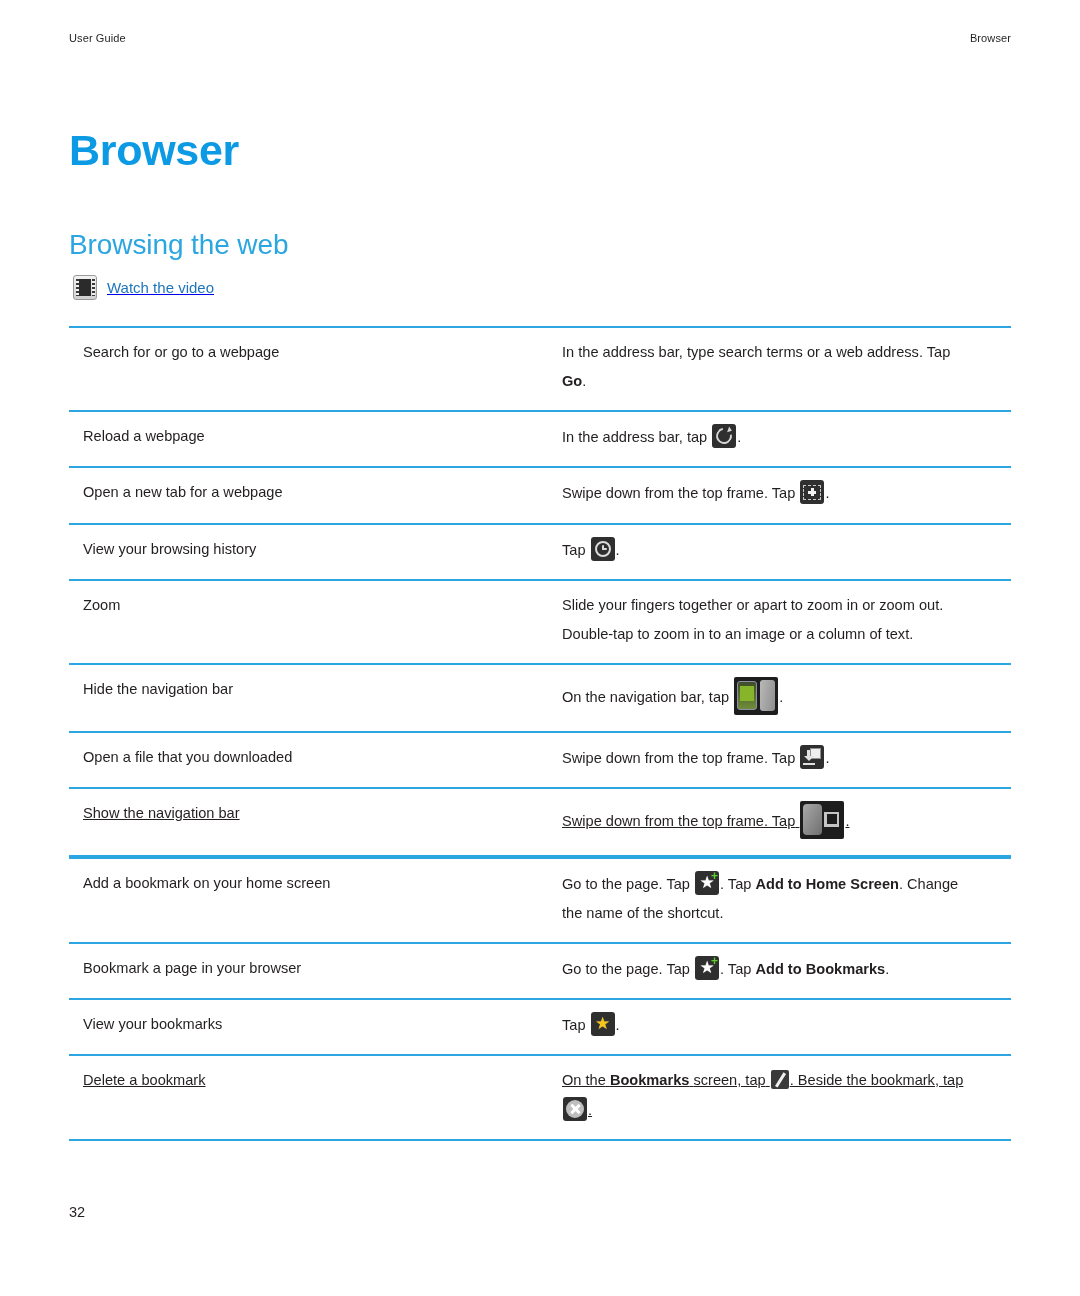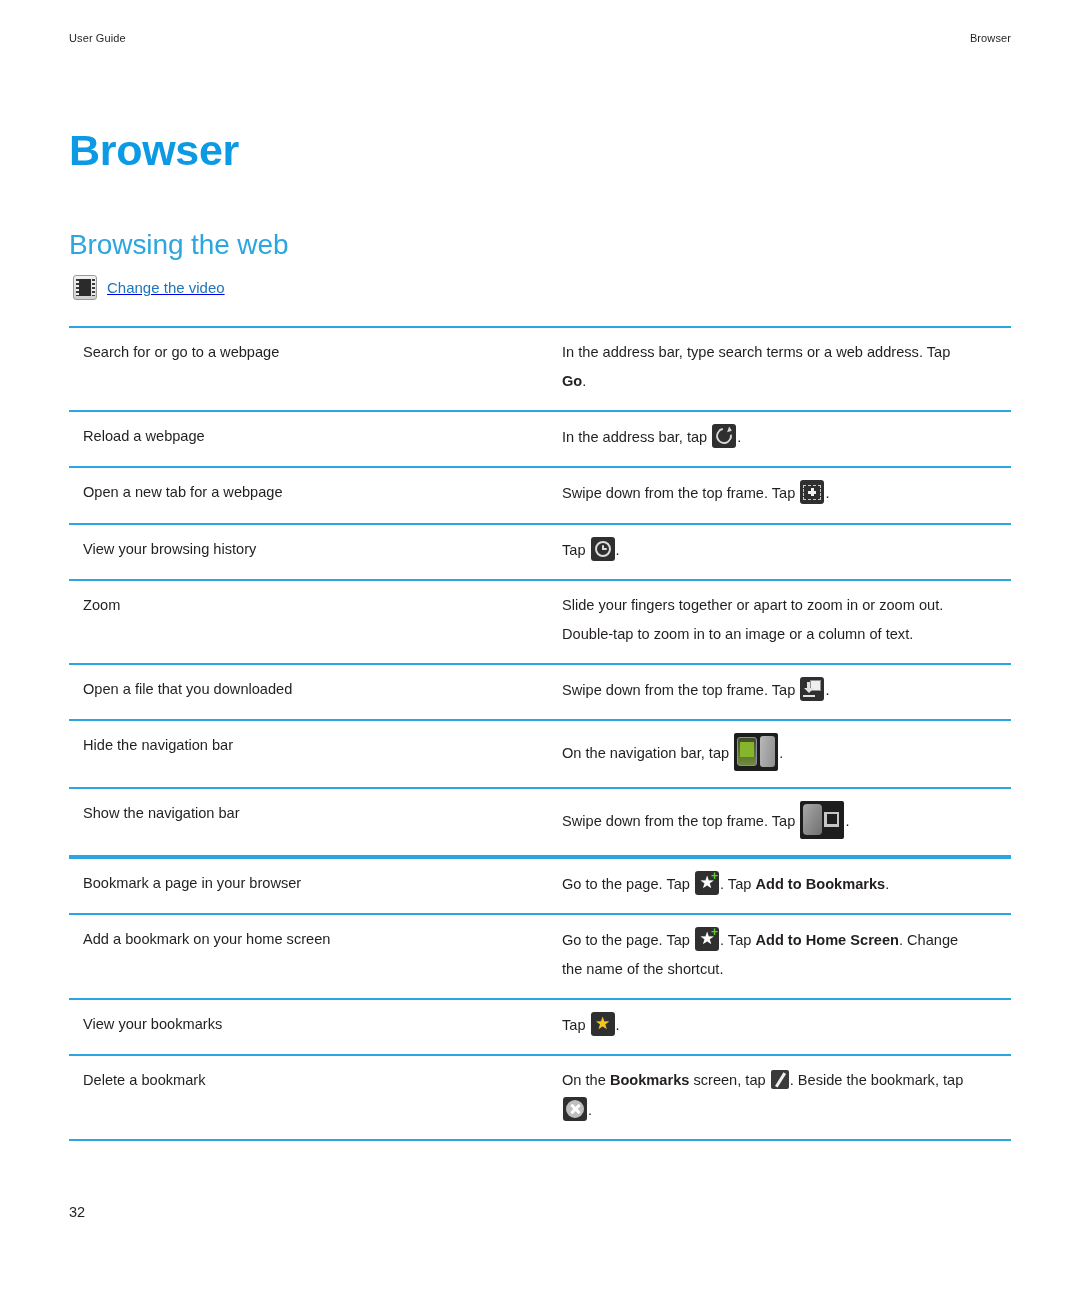--- a/index.html
+++ b/index.html
@@ -103,20 +103,21 @@
   }
   table.steps tr.row > td {
     border-top: 2.5px solid #2ba6e0;
     padding: 12px 0 16px 0;
     vertical-align: top;
     font-size: 14.6px;
     line-height: 1.72;
   }
   table.steps tr.row:last-child > td {
     border-bottom: 2.5px solid #2ba6e0;
+    text-decoration: underline;
   }
   td.task {
     width: 465px;
     padding-right: 14px !important;
     padding-left: 14px !important;
   }
   td.how {
     padding-right: 10px !important;
   }
   .line { display: block; }
@@ -342,21 +343,21 @@
 
     <h1 class="doc-title">Browser</h1>
 
     <h2 class="section-title">Browsing the web</h2>
 
     <a class="video-link" href="#">
       <span class="film-icon">
         <span class="perf left"></span>
         <span class="perf right"></span>
       </span>
-      <span class="label">Change the video</span>
+      <span class="label">Watch the video</span>
     </a>
 
     <table class="steps">
       <tbody id="tbody-0">
           <tr class="row">
             <td class="task">Search for or go to a webpage</td>
             <td class="how">
               <span class="line"><span>In the address bar, type search terms or a web address. Tap</span></span>
               <span class="line"><b>Go</b><span>.</span></span>
             </td>
@@ -380,57 +381,57 @@
             </td>
           </tr>
           <tr class="row">
             <td class="task">Zoom</td>
             <td class="how">
               <span class="line"><span>Slide your fingers together or apart to zoom in or zoom out.</span></span>
               <span class="line"><span>Double-tap to zoom in to an image or a column of text.</span></span>
             </td>
           </tr>
           <tr class="row">
+            <td class="task">Hide the navigation bar</td>
+            <td class="how">
+              <span class="line"><span>On the navigation bar, tap</span> <span class="ic ic-thumb ic-hidenav"><span class="screen"></span><span class="panel"></span></span><span>.</span></span>
+            </td>
+          </tr>
+          <tr class="row">
             <td class="task">Open a file that you downloaded</td>
             <td class="how">
               <span class="line"><span>Swipe down from the top frame. Tap</span> <span class="ic tile ic-download"><span class="sheet"></span><span class="stem"></span><span class="arrow"></span><span class="base"></span></span><span>.</span></span>
-            </td>
-          </tr>
-          <tr class="row">
-            <td class="task">Hide the navigation bar</td>
-            <td class="how">
-              <span class="line"><span>On the navigation bar, tap</span> <span class="ic ic-thumb ic-hidenav"><span class="screen"></span><span class="panel"></span></span><span>.</span></span>
             </td>
           </tr>
           <tr class="row">
             <td class="task">Show the navigation bar</td>
             <td class="how">
               <span class="line"><span>Swipe down from the top frame. Tap</span> <span class="ic ic-thumb ic-shownav"><span class="panel"></span><span class="square"></span></span><span>.</span></span>
             </td>
           </tr>
         </tbody>
     </table>
 
 
     <table class="steps">
       <tbody id="tbody-1">
           <tr class="row">
-            <td class="task">Bookmark a page in your browser</td>
-            <td class="how">
-              <span class="line"><span>Go to the page. Tap</span> <span class="ic tile ic-star"><span class="star">★</span><span class="plus">+</span></span><span>. Tap</span> <b>Add to Bookmarks</b><span>.</span></span>
-            </td>
-          </tr>
-          <tr class="row">
             <td class="task">Add a bookmark on your home screen</td>
             <td class="how">
               <span class="line"><span>Go to the page. Tap</span> <span class="ic tile ic-star"><span class="star">★</span><span class="plus">+</span></span><span>. Tap</span> <b>Add to Home Screen</b><span>. Change</span></span>
               <span class="line"><span>the name of the shortcut.</span></span>
             </td>
           </tr>
           <tr class="row">
+            <td class="task">Bookmark a page in your browser</td>
+            <td class="how">
+              <span class="line"><span>Go to the page. Tap</span> <span class="ic tile ic-star"><span class="star">★</span><span class="plus">+</span></span><span>. Tap</span> <b>Add to Bookmarks</b><span>.</span></span>
+            </td>
+          </tr>
+          <tr class="row">
             <td class="task">View your bookmarks</td>
             <td class="how">
               <span class="line"><span>Tap</span> <span class="ic tile ic-star gold"><span class="star">★</span></span><span>.</span></span>
             </td>
           </tr>
           <tr class="row">
             <td class="task">Delete a bookmark</td>
             <td class="how">
               <span class="line"><span>On the</span> <b>Bookmarks</b> <span>screen, tap</span> <span class="ic ic-edit"><span class="stroke"></span></span><span>. Beside the bookmark, tap</span></span>
               <span class="line"><span class="ic tile ic-delete"><span class="disc"></span><span class="x1"></span><span class="x2"></span></span><span>.</span></span>

